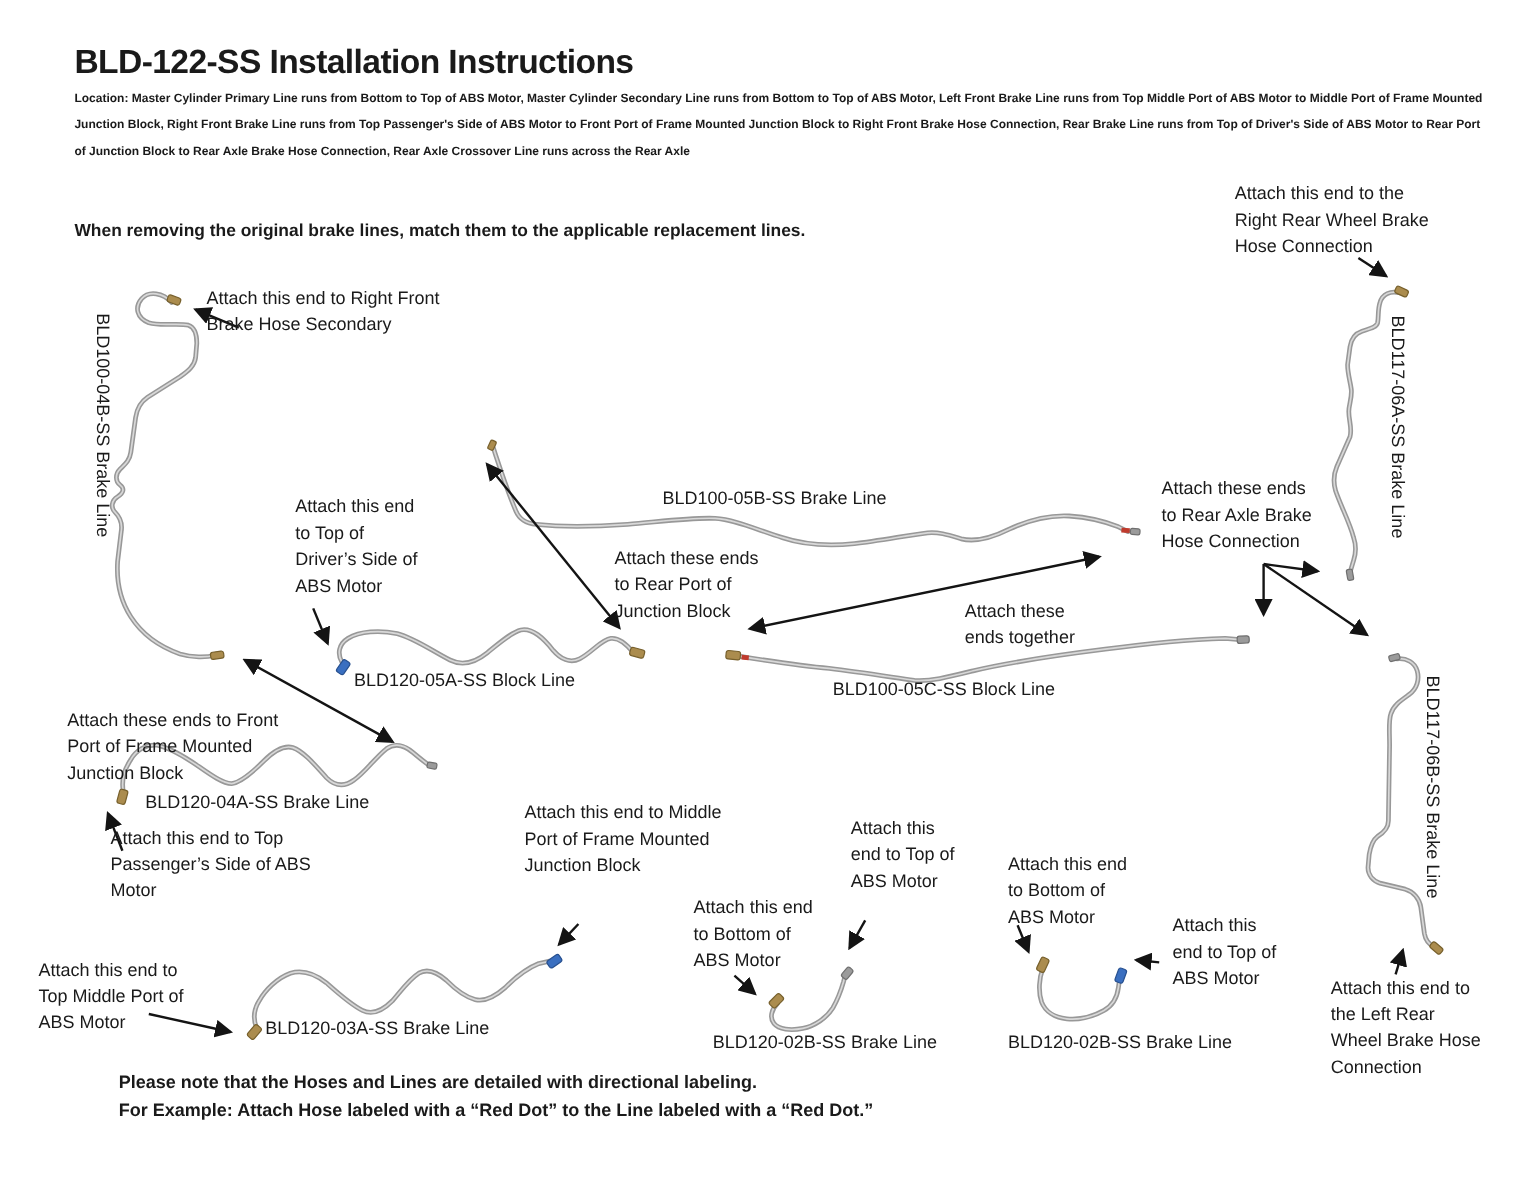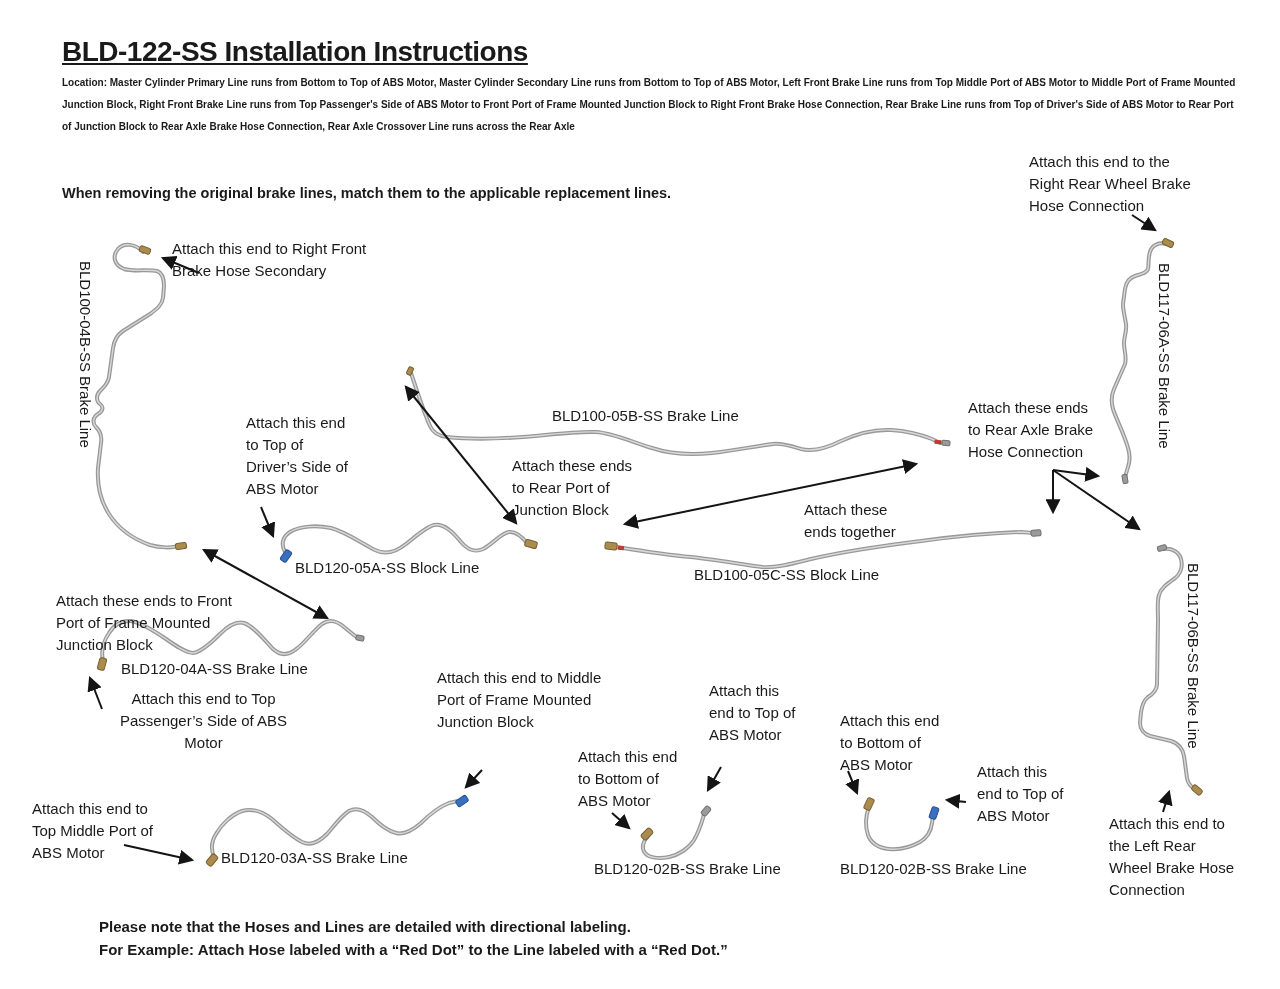--- a/index.html
+++ b/index.html
@@ -7,21 +7,21 @@
     width:1280px;height:989px;background:#ffffff;position:relative;overflow:hidden;
     font-family:"Liberation Sans",sans-serif;color:#1a1a1a;
   }
   .abs{position:absolute;}
   .title{font-size:28px;font-weight:bold;letter-spacing:-0.5px;}
   .para{font-size:10px;font-weight:bold;line-height:22px;}
   .note{font-size:14.5px;font-weight:bold;}
   .callout{font-size:15px;line-height:22px;white-space:pre-line;}
   .part-label{font-size:15px;white-space:nowrap;}
   .vert{writing-mode:vertical-rl;white-space:nowrap;}
-  .footer{font-size:15px;font-weight:bold;line-height:23px;margin-top:24px;}
+  .footer{font-size:15px;font-weight:bold;line-height:23px;}
   svg{position:absolute;left:0;top:0;}
   .tube{fill:none;stroke:#989898;stroke-width:4;stroke-linecap:round;stroke-linejoin:round;}
   .tube-hi{fill:none;stroke:#d8d8d8;stroke-width:1.4;stroke-linecap:round;stroke-linejoin:round;}
   .arr{stroke:#141414;stroke-width:2;fill:none;}
   .fit-brass{fill:#ab8c4e;stroke:#77602c;stroke-width:1;}
   .fit-blue{fill:#3a6fc0;stroke:#27508f;stroke-width:1;}
   .fit-gray{fill:#9b9b9b;stroke:#6f6f6f;stroke-width:1;}
   .red-dot{fill:#c03b2d;stroke:none;}
 </style>
 </head>
@@ -124,21 +124,21 @@
     <path class="arr" d="M 482,770 L 466,787" marker-end="url(#ah)"></path>
     <path class="arr" d="M 612,813 L 629,828" marker-end="url(#ah)"></path>
     <path class="arr" d="M 721,767 L 708,790" marker-end="url(#ah)"></path>
     <path class="arr" d="M 848,771 L 857,793" marker-end="url(#ah)"></path>
     <path class="arr" d="M 966,802 L 947,800" marker-end="url(#ah)"></path>
     <path class="arr" d="M 124,845 L 192,860" marker-end="url(#ah)"></path>
     <path class="arr" d="M 1163,812 L 1169,792" marker-end="url(#ah)"></path>
   </g>
 </svg>
 
-<div class="abs title" style="left:62px;top:36px;text-decoration:underline;">BLD-122-SS Installation Instructions</div>
+<div class="abs title" style="left:62px;top:36px;">BLD-122-SS Installation Instructions</div>
 <div class="abs para" style="left:62px;top:72px;width:1175px;">Location: Master Cylinder Primary Line runs from Bottom to Top of ABS Motor, Master Cylinder Secondary Line runs from Bottom to Top of ABS Motor, Left Front Brake Line runs from Top Middle Port of ABS Motor to Middle Port of Frame Mounted Junction Block, Right Front Brake Line runs from Top Passenger's Side of ABS Motor to Front Port of Frame Mounted Junction Block to Right Front Brake Hose Connection, Rear Brake Line runs from Top of Driver's Side of ABS Motor to Rear Port of Junction Block to Rear Axle Brake Hose Connection, Rear Axle Crossover Line runs across the Rear Axle</div>
 <div class="abs note" style="left:62px;top:185px;">When removing the original brake lines, match them to the applicable replacement lines.</div>
 
 <div class="abs callout" style="left:172px;top:238px;">Attach this end to Right Front
 Brake Hose Secondary</div>
 <div class="abs callout" style="left:1029px;top:151px;">Attach this end to the
 Right Rear Wheel Brake
 Hose Connection</div>
 <div class="abs callout" style="left:246px;top:412px;">Attach this end
 to Top of
@@ -148,21 +148,21 @@
 to Rear Port of
 Junction Block</div>
 <div class="abs callout" style="left:968px;top:397px;">Attach these ends
 to Rear Axle Brake
 Hose Connection</div>
 <div class="abs callout" style="left:804px;top:499px;">Attach these
 ends together</div>
 <div class="abs callout" style="left:56px;top:590px;">Attach these ends to Front
 Port of Frame Mounted
 Junction Block</div>
-<div class="abs callout" style="left:120px;top:688px;text-align:center;">Attach this end to Top
+<div class="abs callout" style="left:92px;top:688px;">Attach this end to Top
 Passenger’s Side of ABS
 Motor</div>
 <div class="abs callout" style="left:389px;top:667px;margin-left:48px;">Attach this end to Middle
 Port of Frame Mounted
 Junction Block</div>
 <div class="abs callout" style="left:578px;top:746px;">Attach this end
 to Bottom of
 ABS Motor</div>
 <div class="abs callout" style="left:709px;top:680px;">Attach this
 end to Top of

